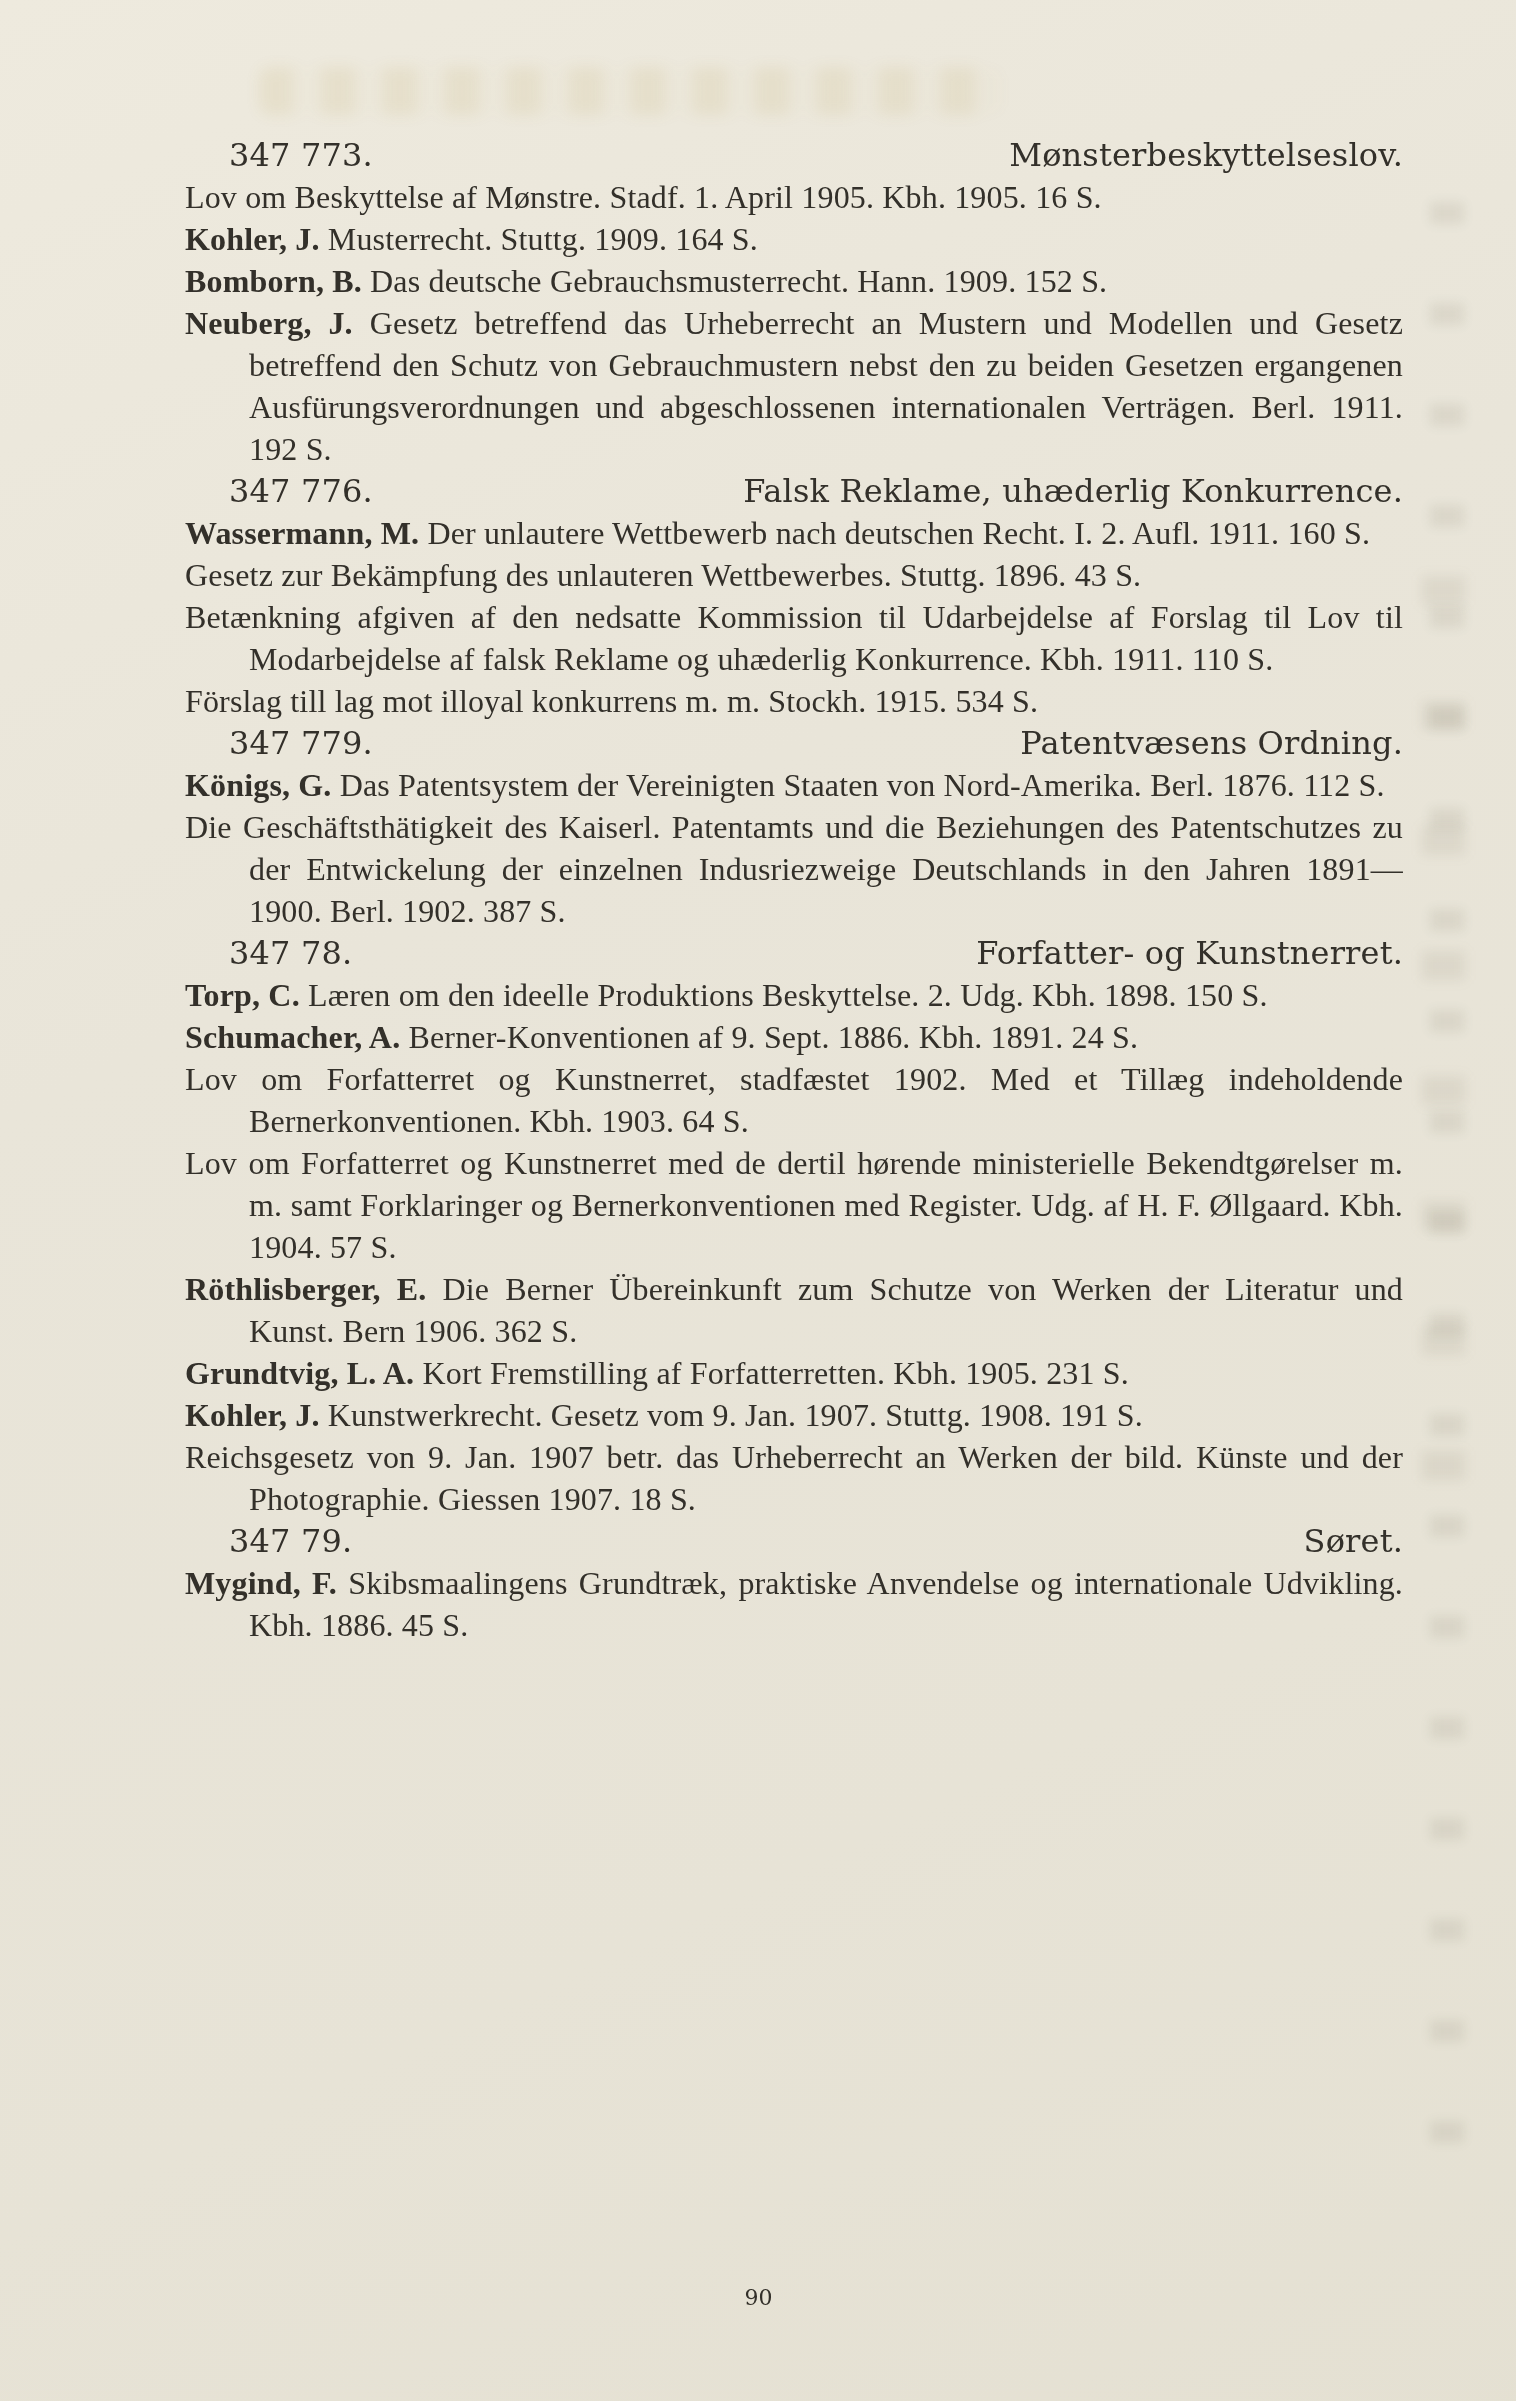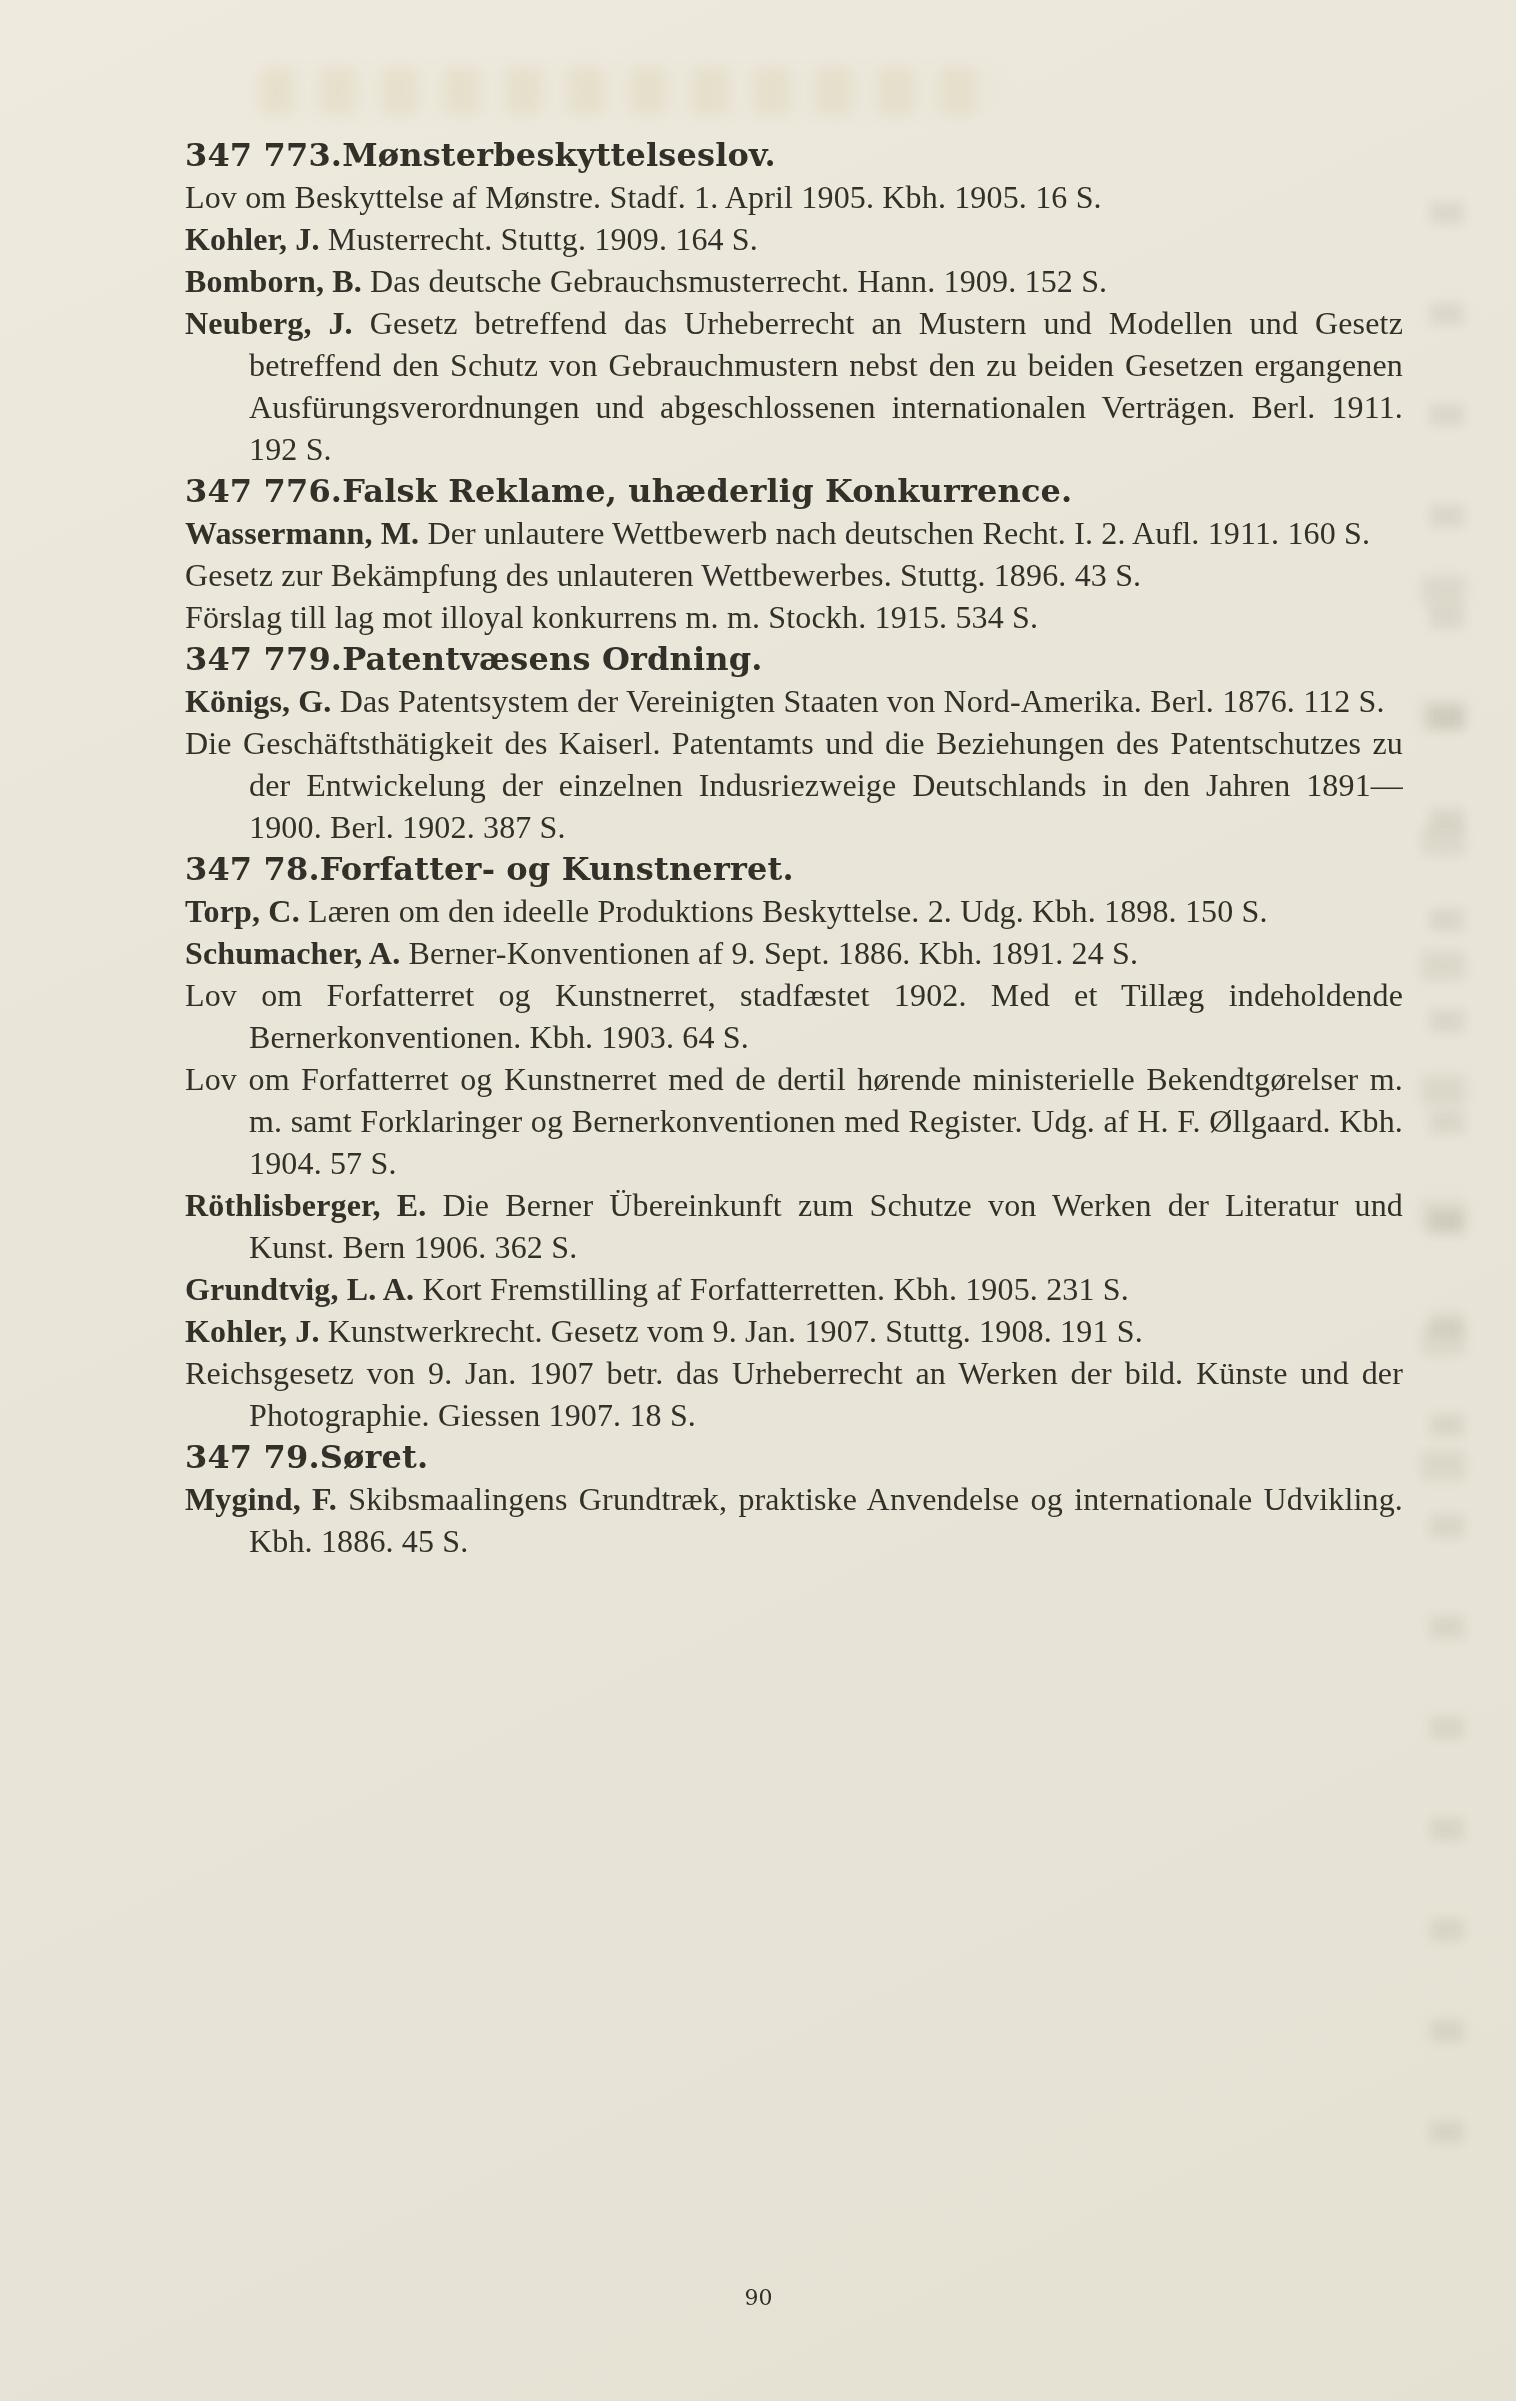--- a/index.html
+++ b/index.html
@@ -47,22 +47,24 @@
     position: absolute;
     left: 185px;
     top: 134px;
     width: 1218px;
     font-size: 32px;
     line-height: 42px;
     letter-spacing: 0.005em;
   }
   .section-header {
     display: flex;
+    justify-content: space-between;
     align-items: baseline;
-    font-weight: bold;
+    font-weight: normal;
+    margin-left: 44px;
   }
   .section-header .code { white-space: nowrap; }
   .section-header .title { text-align: right; }
   .entry {
     margin: 0;
     padding-left: 64px;
     text-indent: -64px;
     text-align: justify;
     font-family: Liberation Serif, serif;
   }
@@ -121,20 +123,24 @@
       <p class="entry">
         <span class="author">Wassermann, M.</span>
         <span class="etext">Der unlautere Wettbewerb nach deutschen Recht. I. 2. Aufl. 1911. 160 S.</span>
       </p>
       <p class="entry">
         <span class="author"></span>
         <span class="etext">Gesetz zur Bekämpfung des unlauteren Wettbewerbes. Stuttg. 1896. 43 S.</span>
       </p>
       <p class="entry">
         <span class="author"></span>
+        <span class="etext">Betænkning afgiven af den nedsatte Kommission til Udarbejdelse af Forslag til Lov til Modarbejdelse af falsk Reklame og uhæderlig Konkurrence. Kbh. 1911. 110 S.</span>
+      </p>
+      <p class="entry">
+        <span class="author"></span>
         <span class="etext">Förslag till lag mot illoyal konkurrens m. m. Stockh. 1915. 534 S.</span>
       </p>
     </section>
 
     <section>
       <div class="section-header">
         <span class="code">347 779.</span>
         <span class="title">Patentvæsens Ordning.</span>
       </div>
       <p class="entry">

